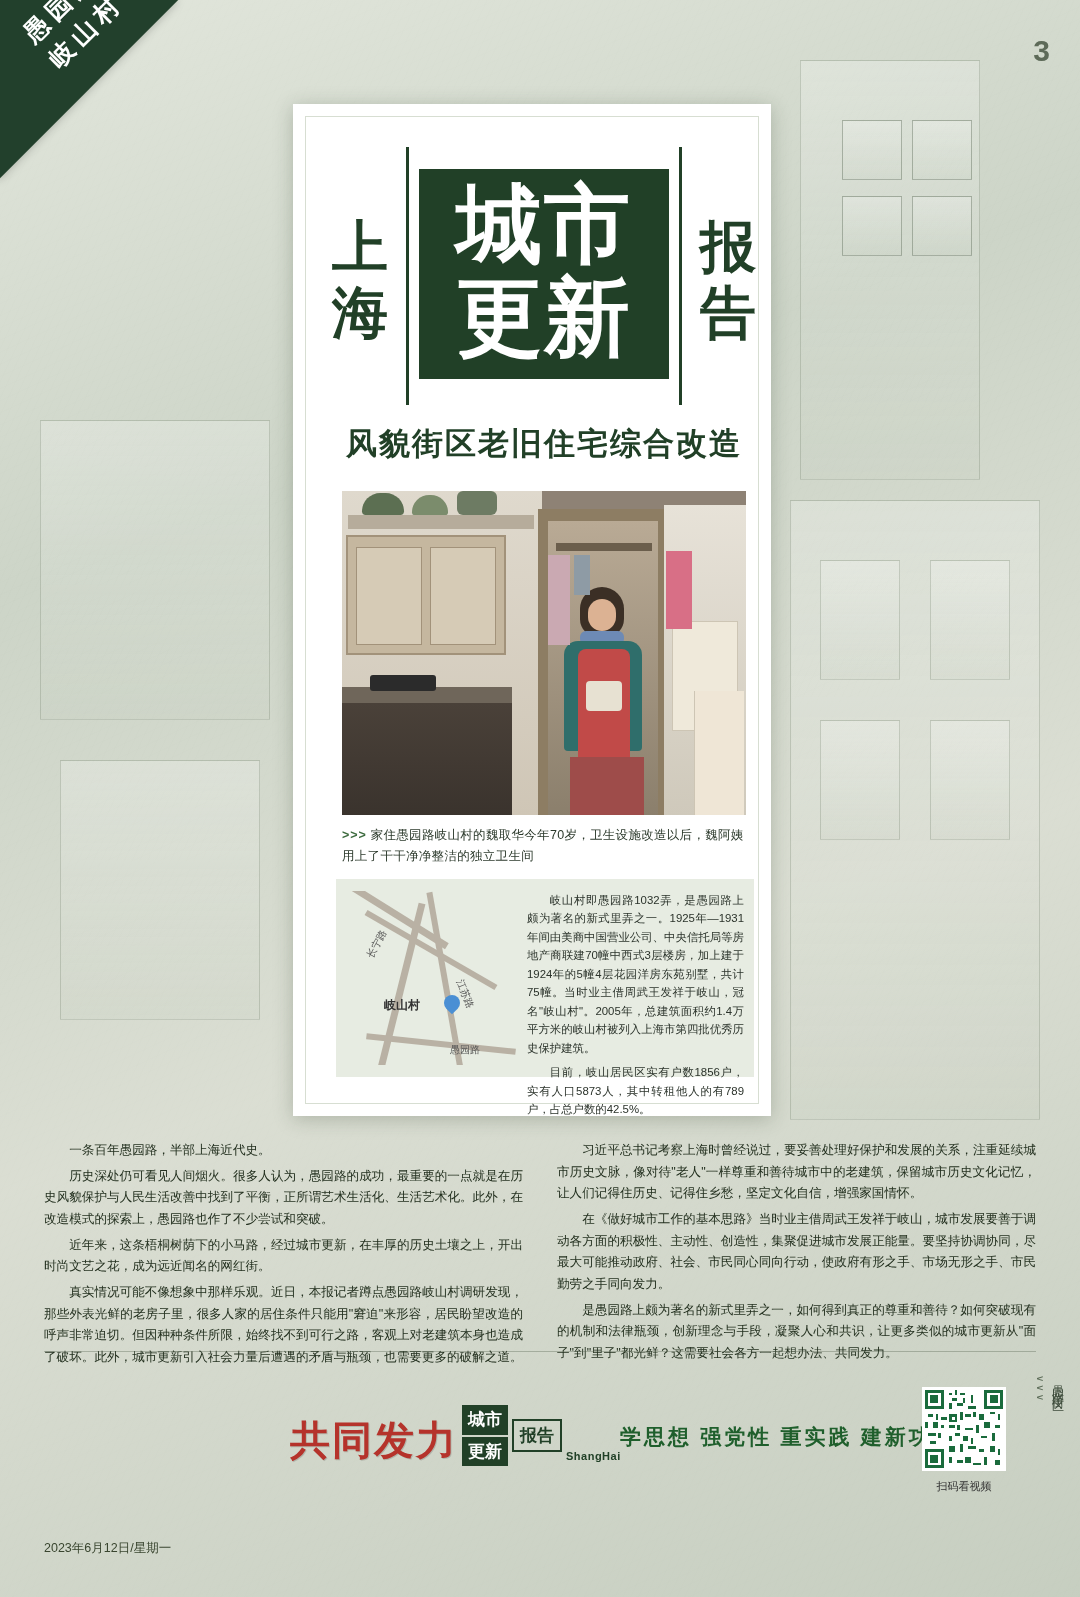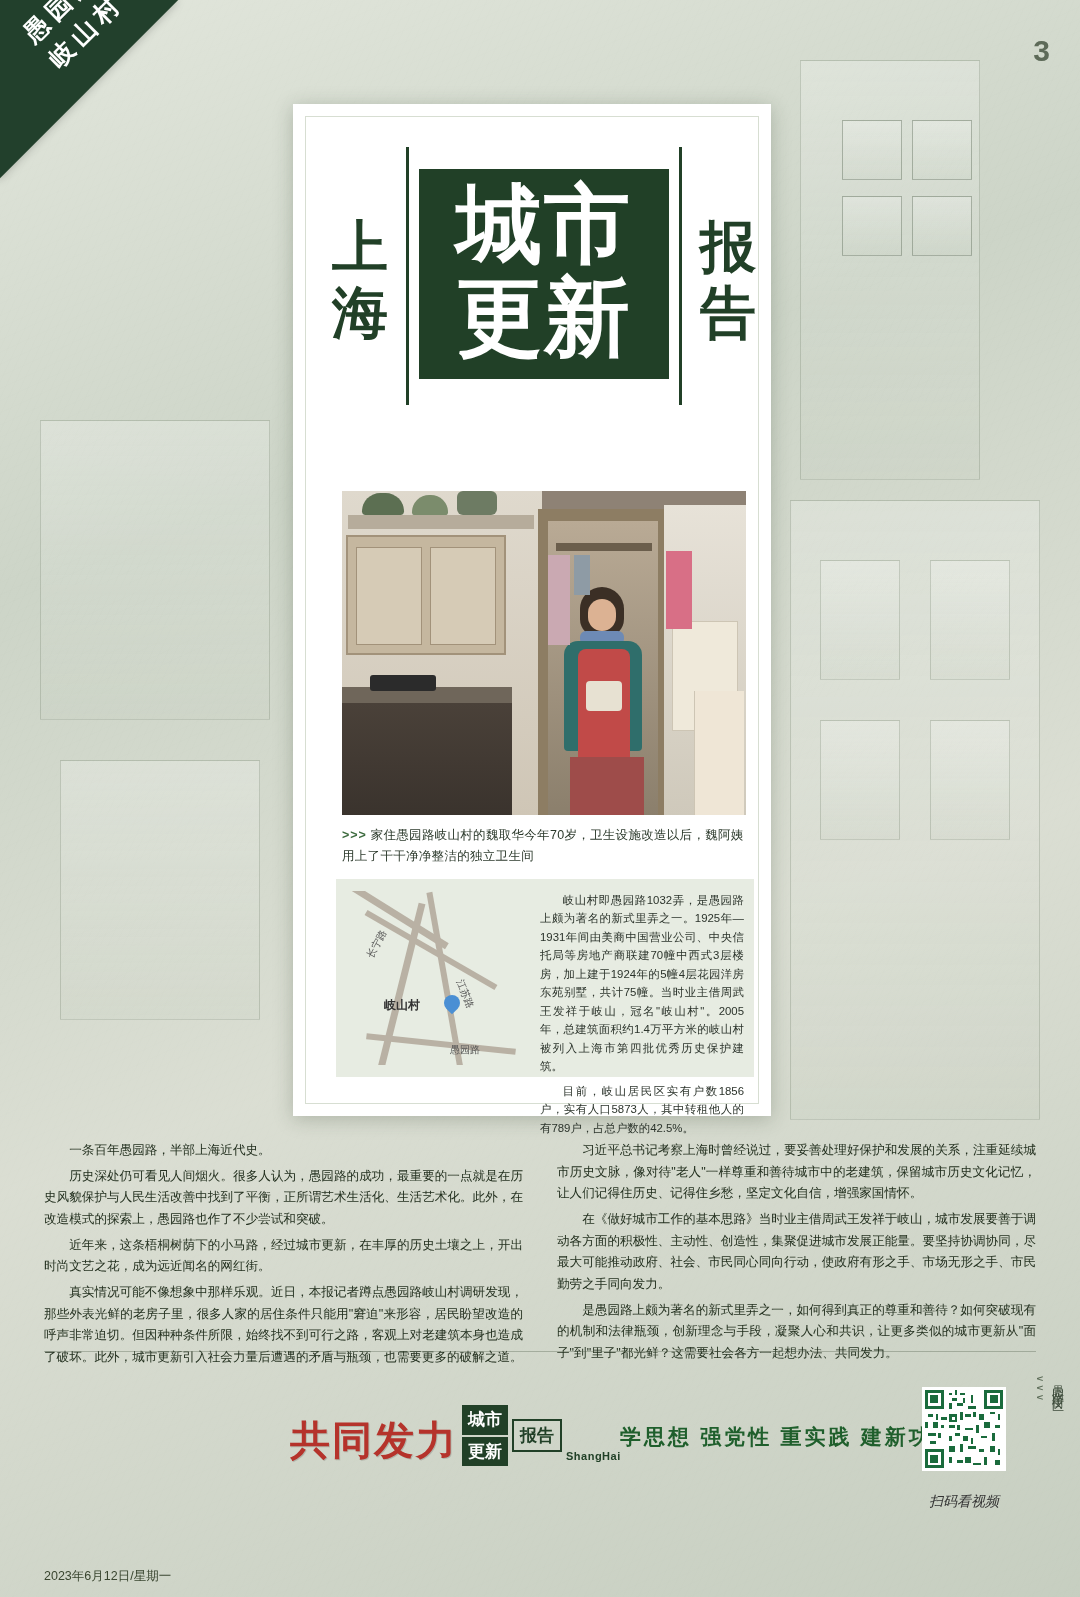--- a/index.html
+++ b/index.html
@@ -220,21 +220,21 @@
     background: #4a8fd4;
   }
   #infobox-text {
     flex: 1;
     padding-left: 6px;
     font-size: 11.4px;
     line-height: 1.62;
     color: #2b332b;
     text-align: justify;
   }
-  #infobox-text p { margin: 0 0 6px 16px; text-indent: 2em; }
+  #infobox-text p { margin: 0 0 6px 3px; text-indent: 2em; }
 
   
   #article-band {
     position: absolute;
     left: 44px; top: 1140px;
     width: 992px;
     height: 190px;
     display: flex;
     gap: 34px;
     z-index: 7;
@@ -322,44 +322,43 @@
     width: 92px;
     text-align: center;
   }
   #qr-code {
     width: 84px; height: 84px;
     margin: 0 auto;
     background: #fff;
     padding: 3px;
   }
   #qr-caption {
-    font-size: 14px;
+    font-size: 11px;
     color: #333;
-    margin-top: 22px;
-    font-style: italic;
+    margin-top: 8px;
   }
   #vertical-label {
     position: absolute;
     right: 14px; top: 28px;
     writing-mode: vertical-rl;
     font-size: 12px;
     letter-spacing: 4px;
     color: #3c4a3a;
   }
   #vertical-marks {
     position: absolute;
     right: 34px; top: 28px;
     writing-mode: vertical-rl;
     font-size: 10px;
     color: #5a6a56;
     letter-spacing: 2px;
   }
   #date-line {
     position: absolute;
-    left: 44px; bottom: 12px;
+    left: 44px; bottom: 40px;
     font-size: 12.5px;
     color: #39452f;
   }
 </style>
 </head>
 <body>
 
 <div id="page">
 
   <div class="sketch" style="left:800px; top:60px; width:180px; height:420px;"></div>
@@ -400,20 +399,21 @@
             <div>更新</div>
           </div>
         </div>
         <div class="mt-rule"></div>
         <div class="mt-col mt-right">
           <div class="mt-small">报</div>
           <div class="mt-small">告</div>
         </div>
       </div>
 
+      <div id="masthead-sub">风貌街区老旧住宅综合改造</div>
 
       <div id="hero-photo">
 
         <div class="ph" style="left:0; top:0; width:200px; height:324px; background:linear-gradient(180deg,#dfd9cd,#cfc6b6);"></div>
 
         <div class="ph" style="left:6px; top:24px; width:186px; height:14px; background:#b6ac9b;"></div>
         <div class="ph" style="left:20px; top:2px; width:42px; height:22px; background:#5c6f52; border-radius:20px 20px 4px 4px;"></div>
         <div class="ph" style="left:70px; top:4px; width:36px; height:20px; background:#7b8c6c; border-radius:18px 18px 3px 3px;"></div>
         <div class="ph" style="left:115px; top:0px; width:40px; height:24px; background:#6d7b63; border-radius:6px;"></div>
 

